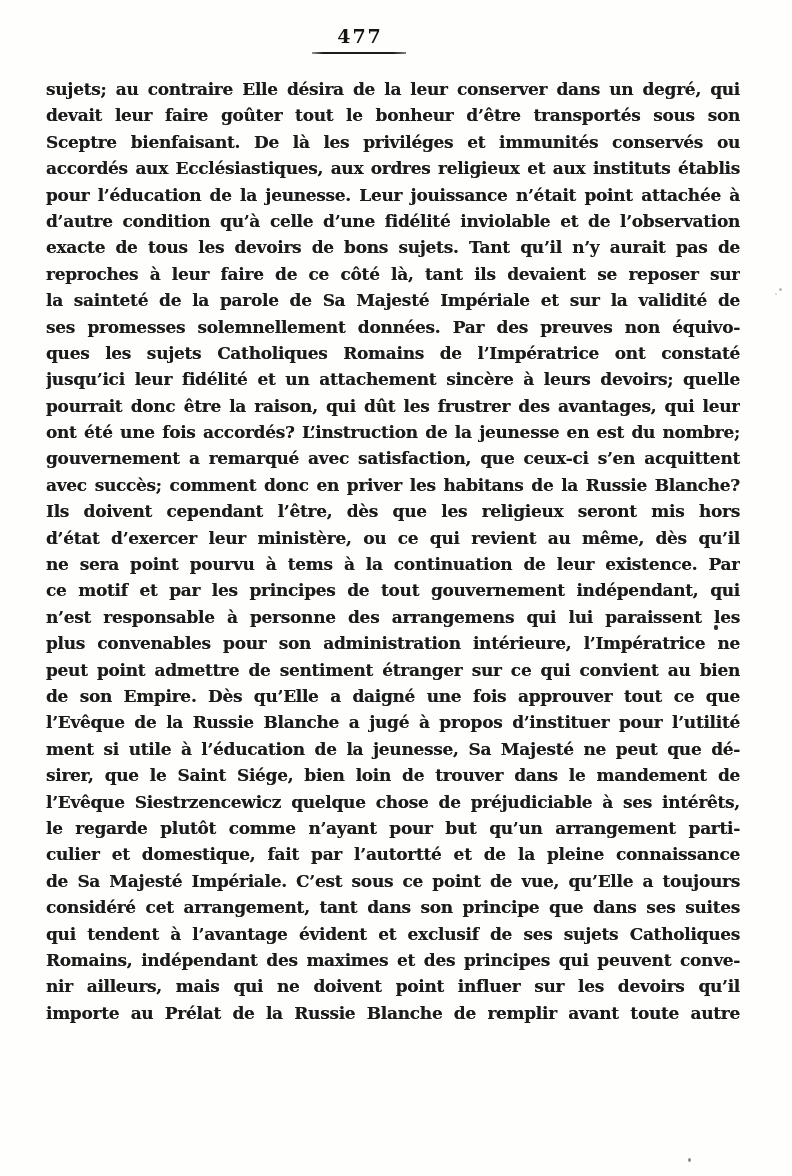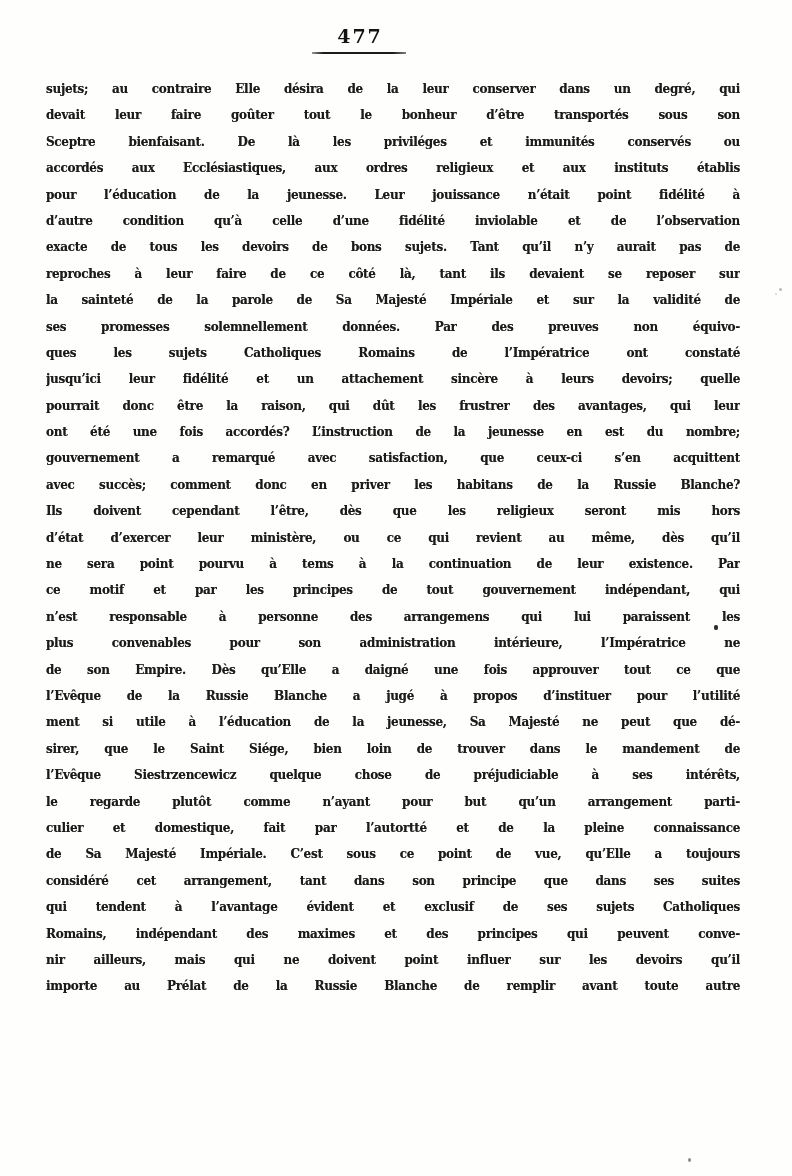--- a/index.html
+++ b/index.html
@@ -41,21 +41,21 @@
   }
   .text-block {
     position: absolute;
     top: 76px;
     left: 46px;
     width: 694px;
   }
   .text-line {
     height: 26.4px;
     line-height: 26.4px;
-    font-size: 12px;
+    font-size: 17px;
     font-weight: bold;
     letter-spacing: -0.3px;
     word-spacing: 1px;
     color: #1b1b1b;
     text-align: justify;
     text-align-last: justify;
     overflow: hidden;
     white-space: nowrap;
     text-shadow: 0 0 0.5px rgba(20,20,20,0.55);
   }
@@ -73,38 +73,39 @@
 
 <div id="page">
   <div class="page-number">477</div>
   <div class="page-number-rule"></div>
 
   <div class="text-block" id="text-block">
       <div class="text-line">sujets; au contraire Elle désira de la leur conserver dans un degré, qui</div>
       <div class="text-line">devait leur faire goûter tout le bonheur d’être transportés sous son</div>
       <div class="text-line">Sceptre bienfaisant. De là les priviléges et immunités conservés ou</div>
       <div class="text-line">accordés aux Ecclésiastiques, aux ordres religieux et aux instituts établis</div>
-      <div class="text-line">pour l’éducation de la jeunesse. Leur jouissance n’était point fidélité à</div>
+      <div class="text-line">pour l’éducation de la jeunesse. Leur jouissance n’était point attachée à</div>
       <div class="text-line">d’autre condition qu’à celle d’une fidélité inviolable et de l’observation</div>
       <div class="text-line">exacte de tous les devoirs de bons sujets. Tant qu’il n’y aurait pas de</div>
       <div class="text-line">reproches à leur faire de ce côté là, tant ils devaient se reposer sur</div>
       <div class="text-line">la sainteté de la parole de Sa Majesté Impériale et sur la validité de</div>
       <div class="text-line">ses promesses solemnellement données. Par des preuves non équivo-</div>
       <div class="text-line">ques les sujets Catholiques Romains de l’Impératrice ont constaté</div>
       <div class="text-line">jusqu’ici leur fidélité et un attachement sincère à leurs devoirs;  quelle</div>
       <div class="text-line">pourrait donc être la raison, qui dût les frustrer des avantages, qui leur</div>
       <div class="text-line">ont été une fois accordés? L’instruction de la jeunesse en est du nombre;</div>
       <div class="text-line">gouvernement a remarqué avec satisfaction, que ceux-ci s’en acquittent</div>
       <div class="text-line">avec succès; comment donc en priver les habitans de la Russie Blanche?</div>
       <div class="text-line">Ils doivent cependant l’être, dès que les religieux seront mis hors</div>
       <div class="text-line">d’état d’exercer leur ministère, ou ce qui revient au même, dès  qu’il</div>
       <div class="text-line">ne sera point pourvu à tems à la continuation de leur existence. Par</div>
       <div class="text-line">ce motif et par les principes de tout gouvernement  indépendant, qui</div>
       <div class="text-line">n’est responsable à personne des arrangemens  qui lui paraissent les</div>
       <div class="text-line">plus convenables pour son administration  intérieure, l’Impératrice ne</div>
+      <div class="text-line">peut point admettre de sentiment étranger sur ce qui convient au bien</div>
       <div class="text-line">de son Empire. Dès qu’Elle a daigné une fois approuver tout ce que</div>
       <div class="text-line">l’Evêque de la Russie Blanche a jugé à propos d’instituer pour l’utilité</div>
       <div class="text-line">ment si utile à l’éducation de la jeunesse, Sa Majesté ne peut que dé-</div>
       <div class="text-line">sirer, que le Saint Siége, bien loin de trouver dans le mandement de</div>
       <div class="text-line">l’Evêque Siestrzencewicz quelque chose de préjudiciable à ses intérêts,</div>
       <div class="text-line">le regarde plutôt comme n’ayant pour but qu’un arrangement parti-</div>
       <div class="text-line">culier et domestique, fait par l’autortté et de la pleine connaissance</div>
       <div class="text-line">de Sa Majesté Impériale. C’est sous ce point de vue, qu’Elle a toujours</div>
       <div class="text-line">considéré cet arrangement, tant dans son principe que dans ses suites</div>
       <div class="text-line">qui tendent à l’avantage évident et exclusif de ses sujets Catholiques</div>

